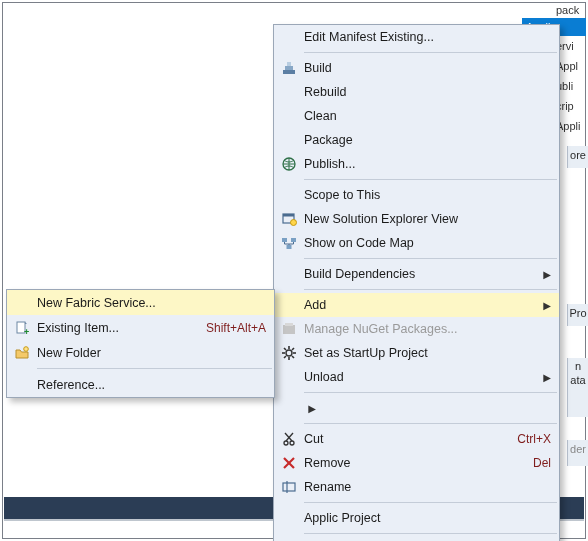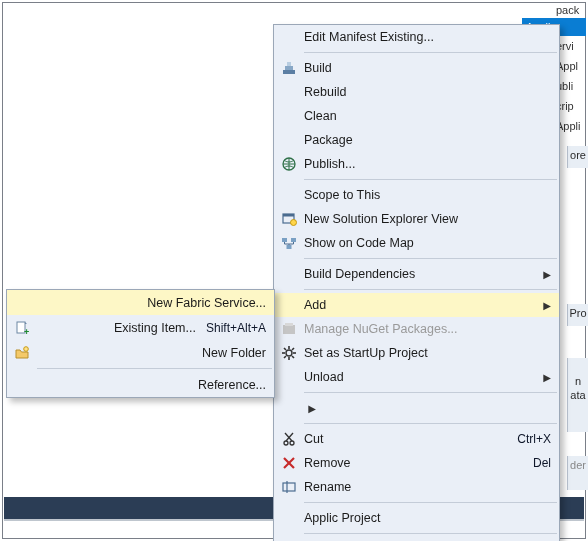--- a/index.html
+++ b/index.html
@@ -59,22 +59,22 @@
     width:20px;
     border-left:1px solid #b9c3d0;
     background:#e8eef5;
     font-size:11px;
     text-align:center;
     line-height:18px;
     color:#2b2b2b;
   }
   .side-tab.t1 { top:146px; height:22px; }
   .side-tab.t2 { top:304px; height:22px; }
-  .side-tab.t3 { top:358px; height:58px; line-height:14px; padding-top:16px;}
-  .side-tab.t4 { top:440px; height:34px; color:#888;margin-top:16px;}
+  .side-tab.t3 { top:358px; height:58px; line-height:14px; padding-top:1px;}
+  .side-tab.t4 { top:440px; height:26px; color:#888;}
 
   
   .menu {
     position: absolute;
     background: #eaeff7;
     border: 1px solid #9ba7b7;
     box-shadow: 4px 4px 6px rgba(0,0,0,.25);
   }
   .menu.main {
     left: 273px;
@@ -94,21 +94,21 @@
     display:flex;
     align-items:center;
     justify-content:center;
   }
   .menu .row .label {
     flex: 1 1 auto;
     white-space: nowrap;
   }
   .menu .row .short {
     flex: 0 0 auto;
-    color: #0f172a;
+    color: #7f1d1d;
     padding-left: 10px;
     font-size: 12px;
   }
   .menu .row .arrow {
     flex: 0 0 12px;
     text-align: right;
     font-size: 10px;
     color: #333;
   }
   .menu .sep {
@@ -125,21 +125,21 @@
     color: #9a9a9a;
   }
   .menu .row .icon svg { width:16px; height:16px; display:block; }
 
   
   .menu.sub {
     left: 6px;
     top: 289px;
     width: 267px;
   }
-  .menu.sub .row { height:25px;text-align:right; }
+  .menu.sub .row { height:25px; }
 
   
   .frame {
     position:absolute;
     inset:2px;
     border:1px solid #7a7f88;
     pointer-events:none;
   }
 </style>
 </head>

